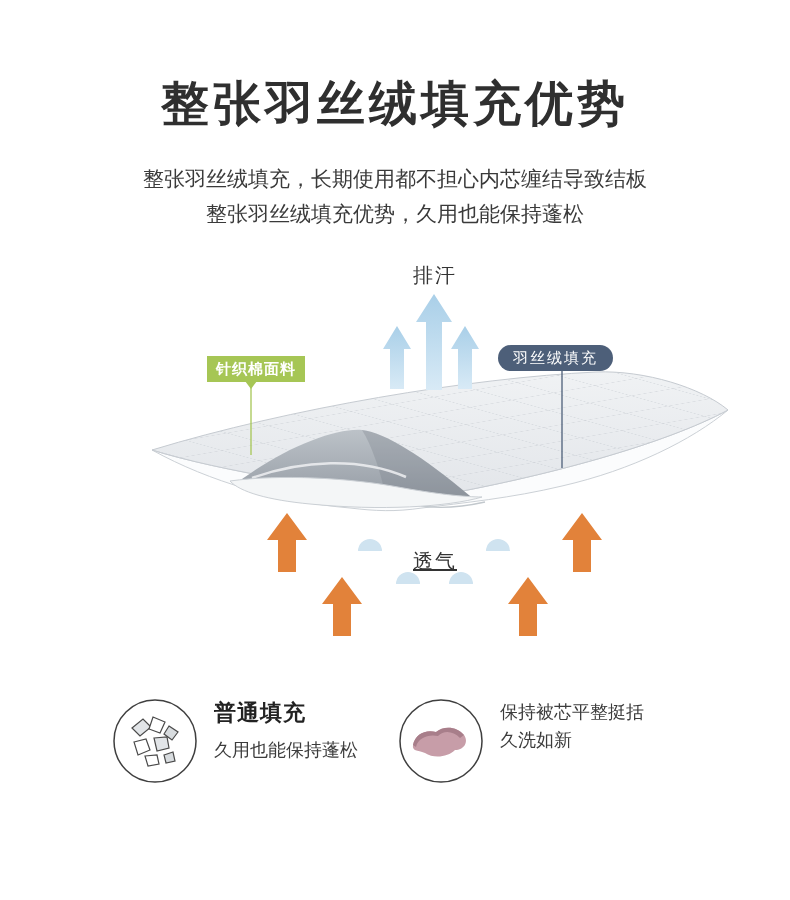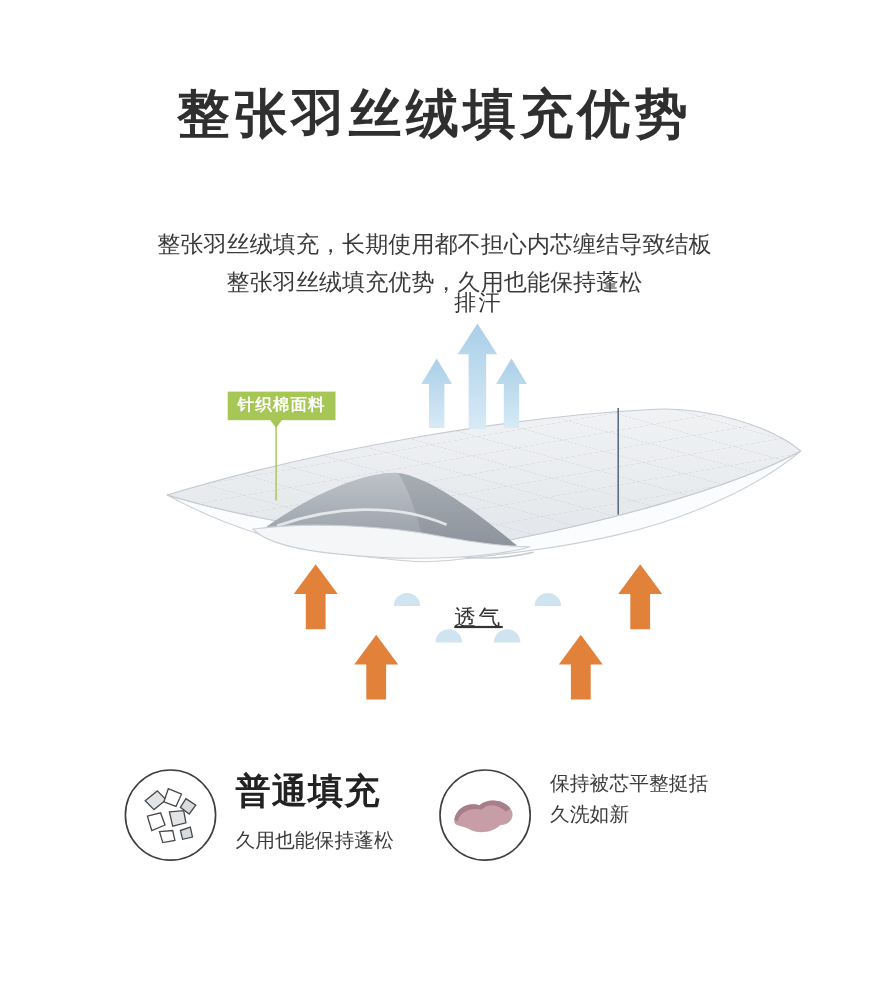--- a/index.html
+++ b/index.html
@@ -19,40 +19,40 @@
     --blob-pink:#c79da8;
     --blob-pink-dark:#a87e8a;
   }
   *{box-sizing:border-box;}
   body{margin:0;background:#ffffff;font-family:"Liberation Sans",sans-serif;}
   .page{position:relative;width:790px;height:900px;background:#fff;overflow:hidden;margin:0 auto;}
 
   .title{position:absolute;top:72px;left:0;width:100%;text-align:center;
          font-size:48px;font-weight:600;letter-spacing:4px;color:var(--title-text);}
   .subtitle{position:absolute;top:161px;left:0;width:100%;text-align:center;
-         font-size:21px;color:var(--body-text);line-height:35px;margin-top:44px;}
+         font-size:21px;color:var(--body-text);line-height:35px;}
 
   .diagram{position:absolute;top:250px;left:0;width:790px;height:440px;margin-left:40px;}
   .diagram svg.canvas{position:absolute;left:0;top:0;}
 
   .float-label{position:absolute;left:0;width:100%;text-align:center;
          font-size:20px;color:#333;letter-spacing:2px;}
   .sweat{top:12px;}
   .breathe{top:298px;text-decoration:underline;}
 
   .tag{position:absolute;color:#fff;font-size:15px;line-height:16px;letter-spacing:1px;white-space:nowrap;}
   .tag-fabric{left:167px;top:106px;background:var(--fabric-tag-bg);border-radius:0;padding:5px 9px;font-weight:bold;}
   .tag-filling{left:458px;top:95px;background:var(--filling-tag-bg);border-radius:13px;padding:5px 15px;letter-spacing:2px;}
 
   .features{position:absolute;top:690px;left:0;width:790px;height:200px;}
   .feature{position:absolute;display:flex;gap:16px;align-items:flex-start;}
   .feature-left{left:112px;top:8px;}
   .feature-right{left:398px;top:8px;}
   .feature-text{padding-top:0;}
-  .feature-title{font-size:32px;font-weight:600;color:#222;margin:0 0 8px 0;letter-spacing:1px;}
+  .feature-title{font-size:22px;font-weight:600;color:#222;margin:0 0 8px 0;letter-spacing:1px;}
   .feature-desc{font-size:18px;color:#3c3c3c;line-height:28px;}
 </style>
 </head>
 <body>
 
 <div class="page">
 
   <div class="title">整张羽丝绒填充优势</div>
 
   <div class="subtitle">
@@ -131,20 +131,21 @@
         <path d="M446 301 A12 12 0 0 1 470 301 Z" style="fill:var(--dome-blue)"></path>
         <path d="M356 334 A12 12 0 0 1 380 334 Z" style="fill:var(--dome-blue)"></path>
         <path d="M409 334 A12 12 0 0 1 433 334 Z" style="fill:var(--dome-blue)"></path>
       </g>
     </svg>
 
     <div class="float-label sweat">排汗</div>
     <div class="float-label breathe">透气</div>
 
     <div class="tag tag-fabric">针织棉面料</div>
+    <div class="tag tag-filling">羽丝绒填充</div>
   </div>
 
   <div class="features">
 
     <div class="feature feature-left">
       <svg width="86" height="86" viewBox="0 0 86 86" xmlns="http://www.w3.org/2000/svg">
         <circle cx="43" cy="43" r="41" fill="none" stroke="#3f3f3f" stroke-width="1.5"></circle>
         <path d="M20,30 L31,21 L39,29 L28,38 Z" fill="#e2e5e8" stroke="#4a4a4a" stroke-width="1.2"></path>
         <path d="M41,19 L53,24 L48,35 L37,31 Z" fill="#ffffff" stroke="#4a4a4a" stroke-width="1.2"></path>
         <path d="M57,28 L66,34 L60,42 L52,36 Z" fill="#d8dcdf" stroke="#4a4a4a" stroke-width="1.2"></path>

